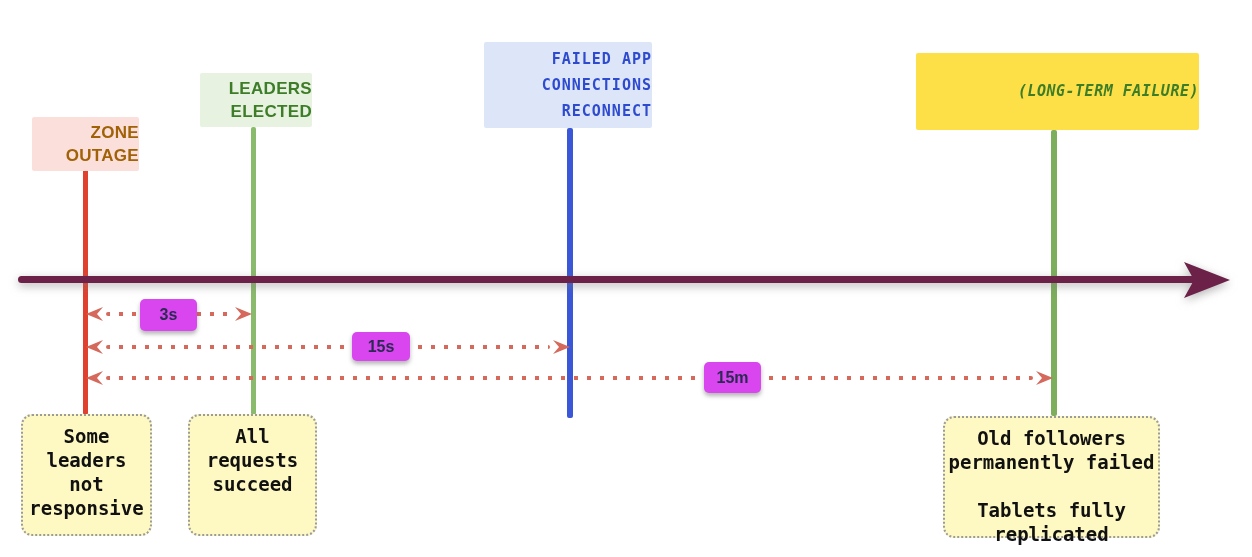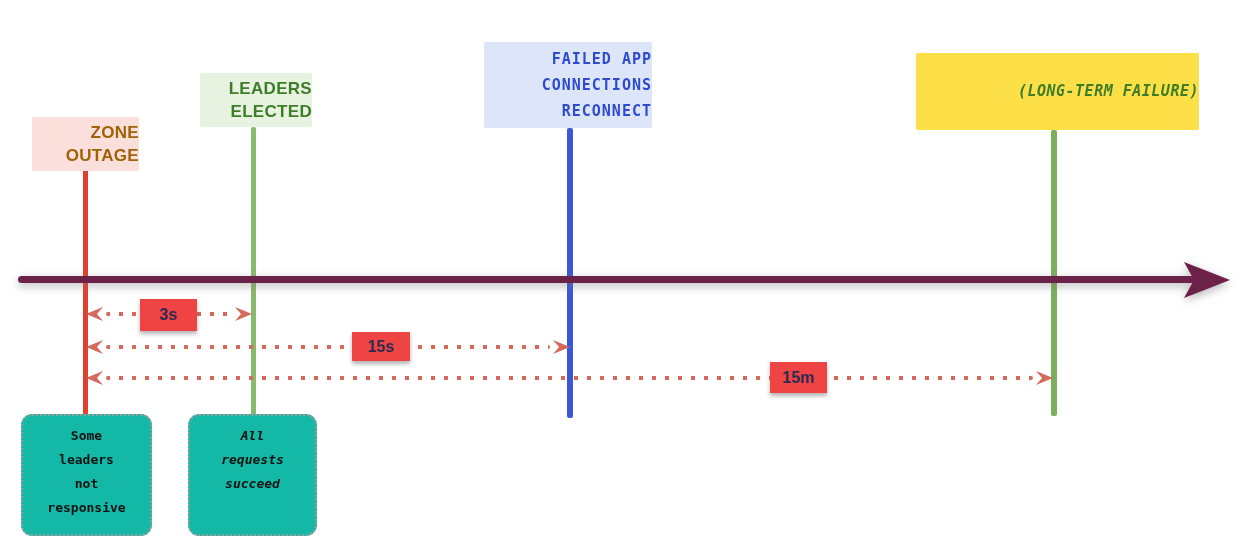--- a/index.html
+++ b/index.html
@@ -37,35 +37,35 @@
   
   .dur-row{position:absolute;display:flex;align-items:center;height:16px;}
   .dur-row .dots{flex:1;height:4px;margin:0 2px;border-radius:2px;
     background:repeating-linear-gradient(90deg,#d4695c 0 4px,transparent 4px 13px);}
   .r0{left:86px;top:306px;width:166px;}
   .r1{left:86px;top:339px;width:484px;}
   .r2{left:86px;top:370px;width:967px;}
   
   .dur-label{
     position:absolute;display:flex;align-items:center;justify-content:center;
-    background:#ef4444;color:#2a2a52;font-weight:bold;font-size:16px;
-    border-radius:0;box-shadow:0 3px 4px rgba(90,90,90,.45);z-index:5;
+    background:#d946ef;color:#2a2a52;font-weight:bold;font-size:16px;
+    border-radius:5px;box-shadow:0 3px 4px rgba(90,90,90,.45);z-index:5;
   }
   .d0{left:140px;top:299px;width:57px;height:32px;}
   .d1{left:352px;top:332px;width:58px;height:29px;}
-  .d2{left:770px;top:362px;width:57px;height:31px;}
+  .d2{left:704px;top:362px;width:57px;height:31px;}
   
   .note{
-    position:absolute;background:#14b8a6;border:2px dotted #9b9b9b;border-radius:11px;
+    position:absolute;background:#fef9c3;border:2px dotted #9b9b9b;border-radius:11px;
     font-family:"DejaVu Sans Mono", monospace;font-weight:bold;color:#111;
-    font-size:13px;line-height:24px;text-align:center;white-space:pre-line;
+    font-size:19px;line-height:24px;text-align:center;white-space:pre-line;
     padding-top:8px;box-sizing:border-box;z-index:4;
   }
   .n0{left:21px;top:414px;width:131px;height:122px;}
-  .n1{left:188px;top:414px;width:129px;height:122px;font-style:italic;}
+  .n1{left:188px;top:414px;width:129px;height:122px;}
   .n2{left:480px;top:418px;width:187px;height:119px;}
   .n3{left:943px;top:416px;width:217px;height:122px;}
 </style>
 </head>
 <body>
 
 <div class="canvas">
 
   <div class="vline vl0"></div>
   <div class="vline vl1"></div>
@@ -134,14 +134,19 @@
     <span>15m</span>
   </div>
 
   <div class="note n0">Some
 leaders
 not
 responsive</div>
   <div class="note n1">All
 requests
 succeed</div>
+  <div class="note n3">Old followers
+permanently failed
+
+Tablets fully
+replicated</div>
 
 </div>
 
 </body></html>

